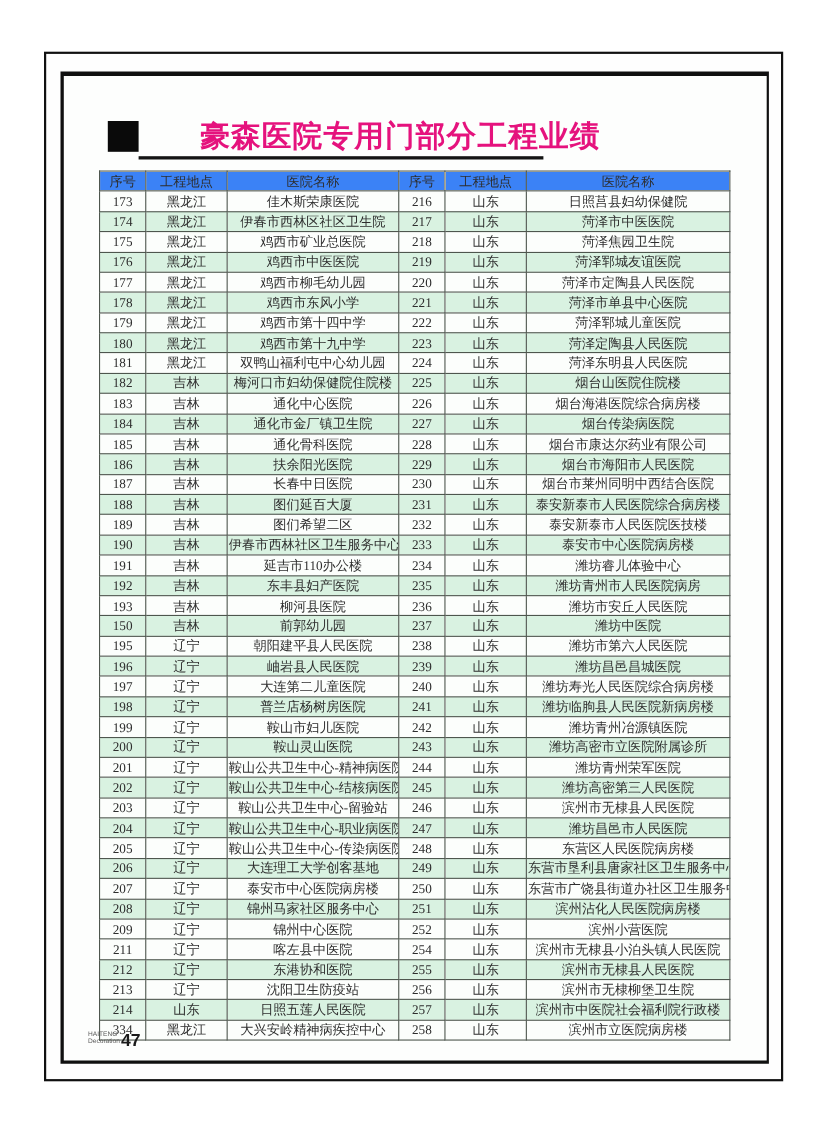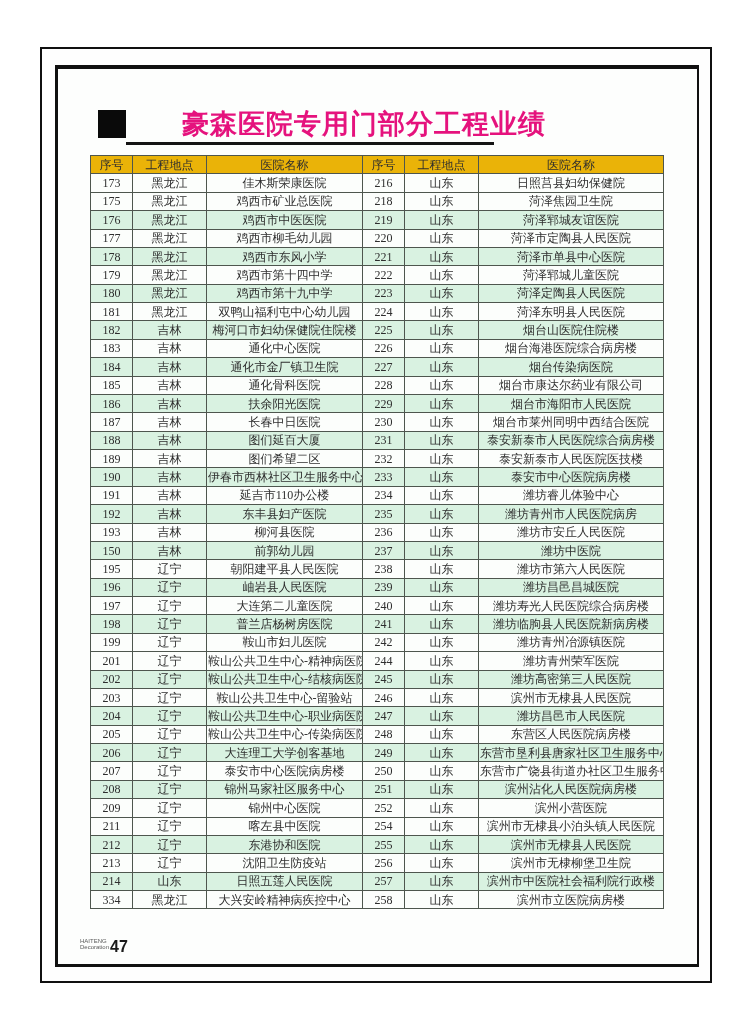--- a/index.html
+++ b/index.html
@@ -70,21 +70,21 @@
     height: 18.38px;
     text-align: center;
     vertical-align: middle;
     overflow: hidden;
     white-space: nowrap;
     padding: 0 1px;
     font-weight: normal;
     line-height: 1;
   }
   .perf-table th {
-    background: #eab308;
+    background: #3b82f6;
   }
   .row-even td { background: #fcfefc; }
   .row-odd td { background: #d9f2e1; }
   .footer-mark {
     position: absolute;
     left: 22px; bottom: 8px;
     display: flex;
     align-items: flex-start;
   }
   .brand-lines {
@@ -135,20 +135,28 @@
       </thead>
       <tbody id="table-body">
           <tr class="row-even">
             <td>173</td>
             <td>黑龙江</td>
             <td>佳木斯荣康医院</td>
             <td>216</td>
             <td>山东</td>
             <td>日照莒县妇幼保健院</td>
           </tr>
+          <tr class="row-odd">
+            <td>174</td>
+            <td>黑龙江</td>
+            <td>伊春市西林区社区卫生院</td>
+            <td>217</td>
+            <td>山东</td>
+            <td>菏泽市中医医院</td>
+          </tr>
           <tr class="row-even">
             <td>175</td>
             <td>黑龙江</td>
             <td>鸡西市矿业总医院</td>
             <td>218</td>
             <td>山东</td>
             <td>菏泽焦园卫生院</td>
           </tr>
           <tr class="row-odd">
             <td>176</td>
@@ -334,20 +342,28 @@
             <td>山东</td>
             <td>潍坊临朐县人民医院新病房楼</td>
           </tr>
           <tr class="row-even">
             <td>199</td>
             <td>辽宁</td>
             <td>鞍山市妇儿医院</td>
             <td>242</td>
             <td>山东</td>
             <td>潍坊青州冶源镇医院</td>
+          </tr>
+          <tr class="row-odd">
+            <td>200</td>
+            <td>辽宁</td>
+            <td>鞍山灵山医院</td>
+            <td>243</td>
+            <td>山东</td>
+            <td>潍坊高密市立医院附属诊所</td>
           </tr>
           <tr class="row-even">
             <td>201</td>
             <td>辽宁</td>
             <td>鞍山公共卫生中心-精神病医院</td>
             <td>244</td>
             <td>山东</td>
             <td>潍坊青州荣军医院</td>
           </tr>
           <tr class="row-odd">

